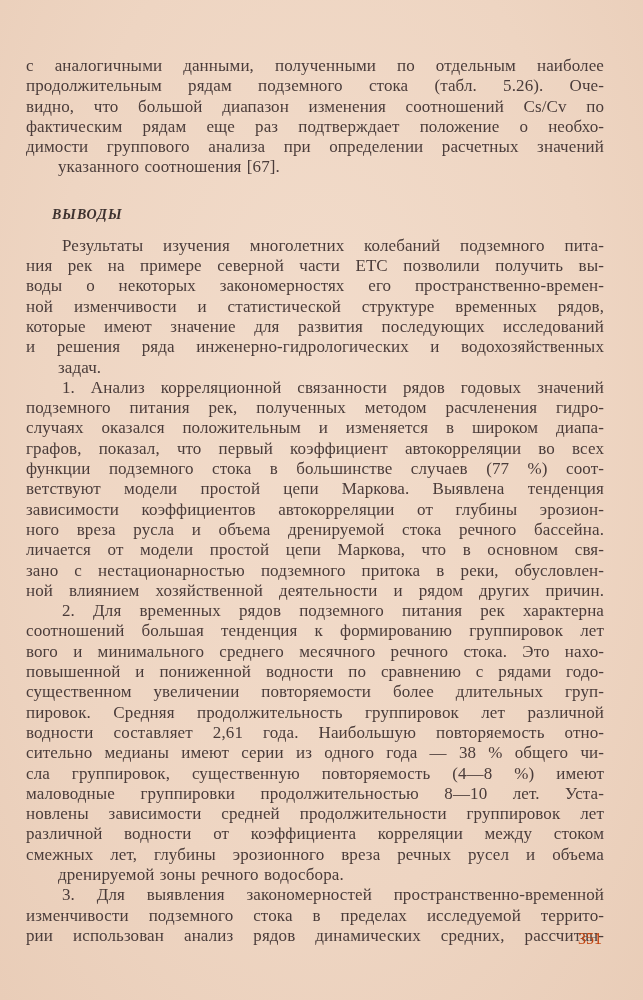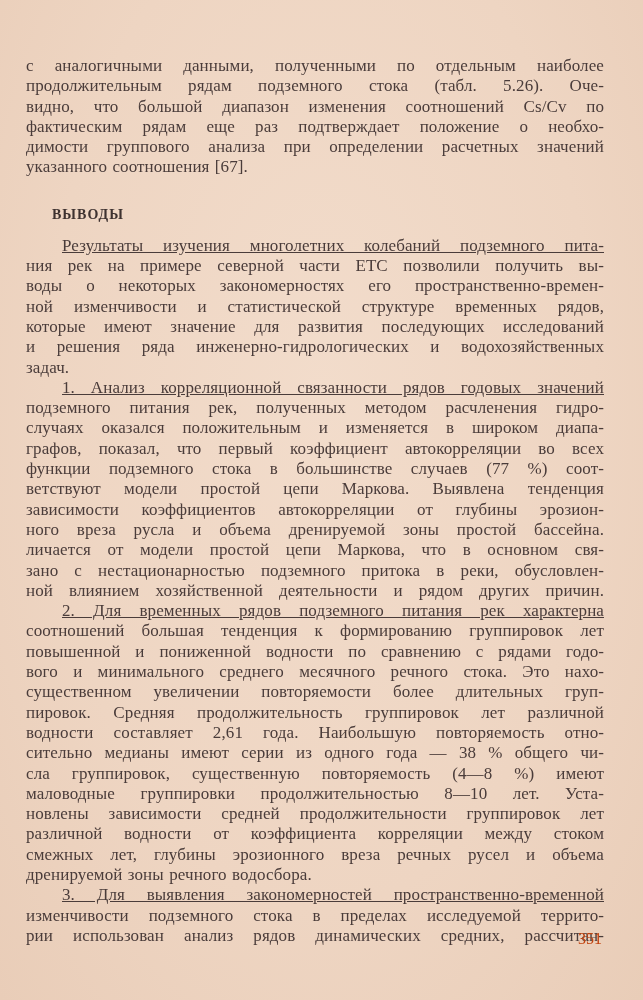--- a/index.html
+++ b/index.html
@@ -17,31 +17,32 @@
     display:block;
     height:20.3px;
     line-height:20.3px;
     font-size:17px;
     text-align:justify;
     text-align-last:justify;
     white-space:nowrap;
     letter-spacing:0.1px;
     word-spacing:1px;
   }
-  .line.last { text-align-last:left; }
-  .line.indent { padding-left:36px;text-decoration:underline; }
+  .line.last { text-align-last:left;margin-left:32px; }
+  .line.indent { padding-left:36px; }
   .gap { height:26px; }
   .gap2 { height:10px; }
   .heading {
     font-weight:bold;
     font-size:14px;
     letter-spacing:1px;
     height:22px; line-height:22px;
     padding-left:26px;
     color:#3e3230;
+    font-style:italic;
   }
   .pagenum {
     position:absolute; left:578px; top:930px;
     font-size:16px; color:#c2410c;
   }
 </style>
 </head>
 <body>
 
 <div class="page">
@@ -69,31 +70,31 @@
   </div>
 
   <div>
     <span class="line indent">1. Анализ корреляционной связанности рядов годовых значений</span>
     <span class="line">подземного питания рек, полученных методом расчленения гидро-</span>
     <span class="line">случаях оказался положительным и изменяется в широком диапа-</span>
     <span class="line">графов, показал, что первый коэффициент автокорреляции во всех</span>
     <span class="line">функции подземного стока в большинстве случаев (77 %) соот-</span>
     <span class="line">ветствуют модели простой цепи Маркова. Выявлена тенденция</span>
     <span class="line">зависимости коэффициентов автокорреляции от глубины эрозион-</span>
-    <span class="line">ного вреза русла и объема дренируемой зоны простой бассейна.</span>
+    <span class="line">ного вреза русла и объема дренируемой стока речного бассейна.</span>
     <span class="line">личается от модели простой цепи Маркова, что в основном свя-</span>
     <span class="line">зано с нестационарностью подземного притока в реки, обусловлен-</span>
     <span class="line">ной влиянием хозяйственной деятельности и рядом других причин.</span>
   </div>
 
   <div>
     <span class="line indent">2. Для временных рядов подземного питания рек характерна</span>
     <span class="line">соотношений большая тенденция к формированию группировок лет</span>
+    <span class="line">вого и минимального среднего месячного речного стока. Это нахо-</span>
     <span class="line">повышенной и пониженной водности по сравнению с рядами годо-</span>
-    <span class="line">вого и минимального среднего месячного речного стока. Это нахо-</span>
     <span class="line">существенном увеличении повторяемости более длительных груп-</span>
     <span class="line">пировок. Средняя продолжительность группировок лет различной</span>
     <span class="line">водности составляет 2,61 года. Наибольшую повторяемость отно-</span>
     <span class="line">сительно медианы имеют серии из одного года — 38 % общего чи-</span>
     <span class="line">сла группировок, существенную повторяемость (4—8 %) имеют</span>
     <span class="line">маловодные группировки продолжительностью 8—10 лет. Уста-</span>
     <span class="line">новлены зависимости средней продолжительности группировок лет</span>
     <span class="line">различной водности от коэффициента корреляции между стоком</span>
     <span class="line">смежных лет, глубины эрозионного вреза речных русел и объема</span>
     <span class="line last">дренируемой зоны речного водосбора.</span>

